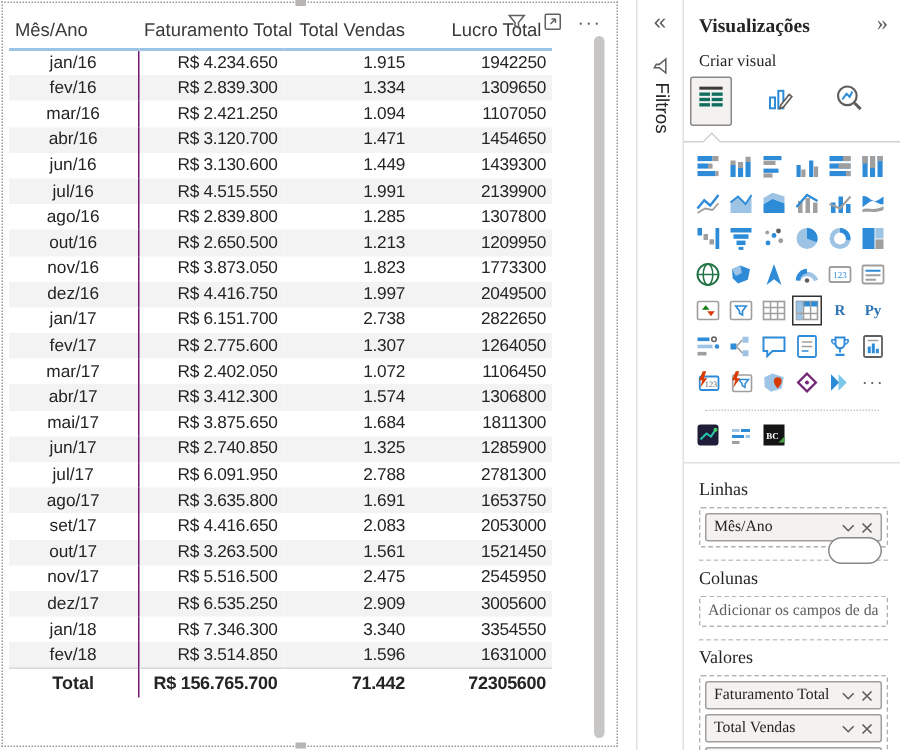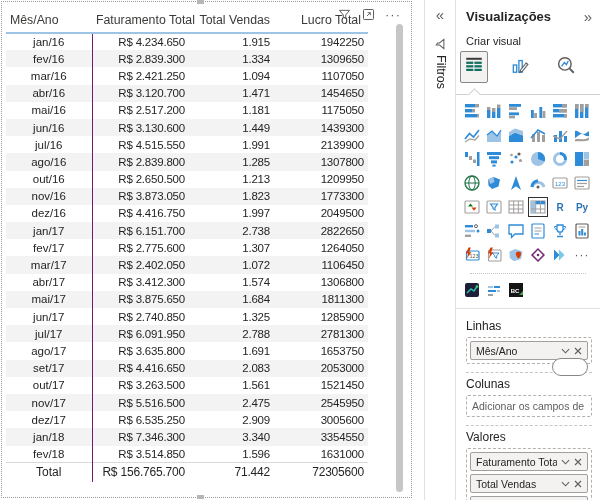--- a/index.html
+++ b/index.html
@@ -20,34 +20,34 @@
   col.c1{width:86px} col.c2{width:97px} col.c3{width:85px} col.c4{width:94px}
   th { font-size:12.3px; font-weight:400; color:#3b3a39; text-align:right;
        padding:0 4px; height:26px; vertical-align:middle; white-space:nowrap;
        border-bottom:2px solid #9dc3e5; }
   th.rowhead { text-align:left; }
   th .clip { display:inline-block; width:63px; overflow:hidden; text-align:left; vertical-align:bottom; }
   td { font-size:11.5px; height:17.2px; padding:0 4px; white-space:nowrap;
        text-align:right; letter-spacing:-0.2px; }
   td.rowhead { text-align:center; border-right:1px solid #701a75; letter-spacing:0; }
   tbody tr:nth-child(even) { background:#f3f3f3; }
-  tr.total td { font-weight:400; font-size:12px; height:19px; border-top:1px solid #d9d9d9; }
+  tr.total td { font-weight:700; font-size:12px; height:19px; border-top:1px solid #d9d9d9; }
   .vscroll { position:absolute; right:8px; top:22px; width:7px; height:468px;
     background:#c8c6c4; border-radius:4px; }
 
   
   .fstrip { position:absolute; left:424px; top:0; width:32px; height:500px; background:#fff;
     border-left:1px solid #e1dfdd; border-right:1px solid #e1dfdd; }
   .fstrip .chev { display:block; text-align:center; font-size:15px; color:#605e5c;
     margin-top:6px; cursor:pointer; }
   .fstrip .ficon { display:block; margin:14px auto 2px; transform:rotate(90deg); }
   .fstrip .vlabel { writing-mode:vertical-rl; font-size:12.5px; color:#252423; margin:4px auto 0; display:block; width:16px; }
 
   
-  .vizpane { position:absolute; left:456px; top:0; width:144px; height:364px; background:#fff; }
+  .vizpane { position:absolute; left:456px; top:0; width:144px; height:364px; background:#fff;font-family:Liberation Serif, serif; }
   .vp-head { display:flex; justify-content:space-between; align-items:center; padding:8px 8px 0 10px; }
   .vp-title { font-size:13px; font-weight:700; color:#252423; }
   .vp-collapse { font-size:15px; color:#605e5c; cursor:pointer; }
   .vp-build { font-size:11px; color:#252423; padding:10px 0 4px 10px; }
   .tabs { display:flex; align-items:flex-start; padding-left:4px; gap:18px; height:36px; }
   .tab { padding:3px; border:1px solid transparent; border-radius:2px; cursor:pointer; }
   .tab.sel { background:#f3f2f1; border-color:#8a8886; }
   .notch-line { position:relative; border-bottom:1px solid #d2d0ce; height:8px; margin-bottom:2px; }
   .notch { position:absolute; left:14px; bottom:-5px; width:9px; height:9px; background:#fff;
     border-left:1px solid #d2d0ce; border-top:1px solid #d2d0ce; transform:rotate(45deg); }
@@ -127,26 +127,20 @@
             <td class="rowhead">mar/16</td>
             <td>R$ 2.421.250</td>
             <td>1.094</td>
             <td>1107050</td>
           </tr>
           <tr>
             <td class="rowhead">abr/16</td>
             <td>R$ 3.120.700</td>
             <td>1.471</td>
             <td>1454650</td>
-          </tr>
-          <tr>
-            <td class="rowhead">mai/16</td>
-            <td>R$ 2.517.200</td>
-            <td>1.181</td>
-            <td>1175050</td>
           </tr>
           <tr>
             <td class="rowhead">jun/16</td>
             <td>R$ 3.130.600</td>
             <td>1.449</td>
             <td>1439300</td>
           </tr>
           <tr>
             <td class="rowhead">jul/16</td>
             <td>R$ 4.515.550</td>

